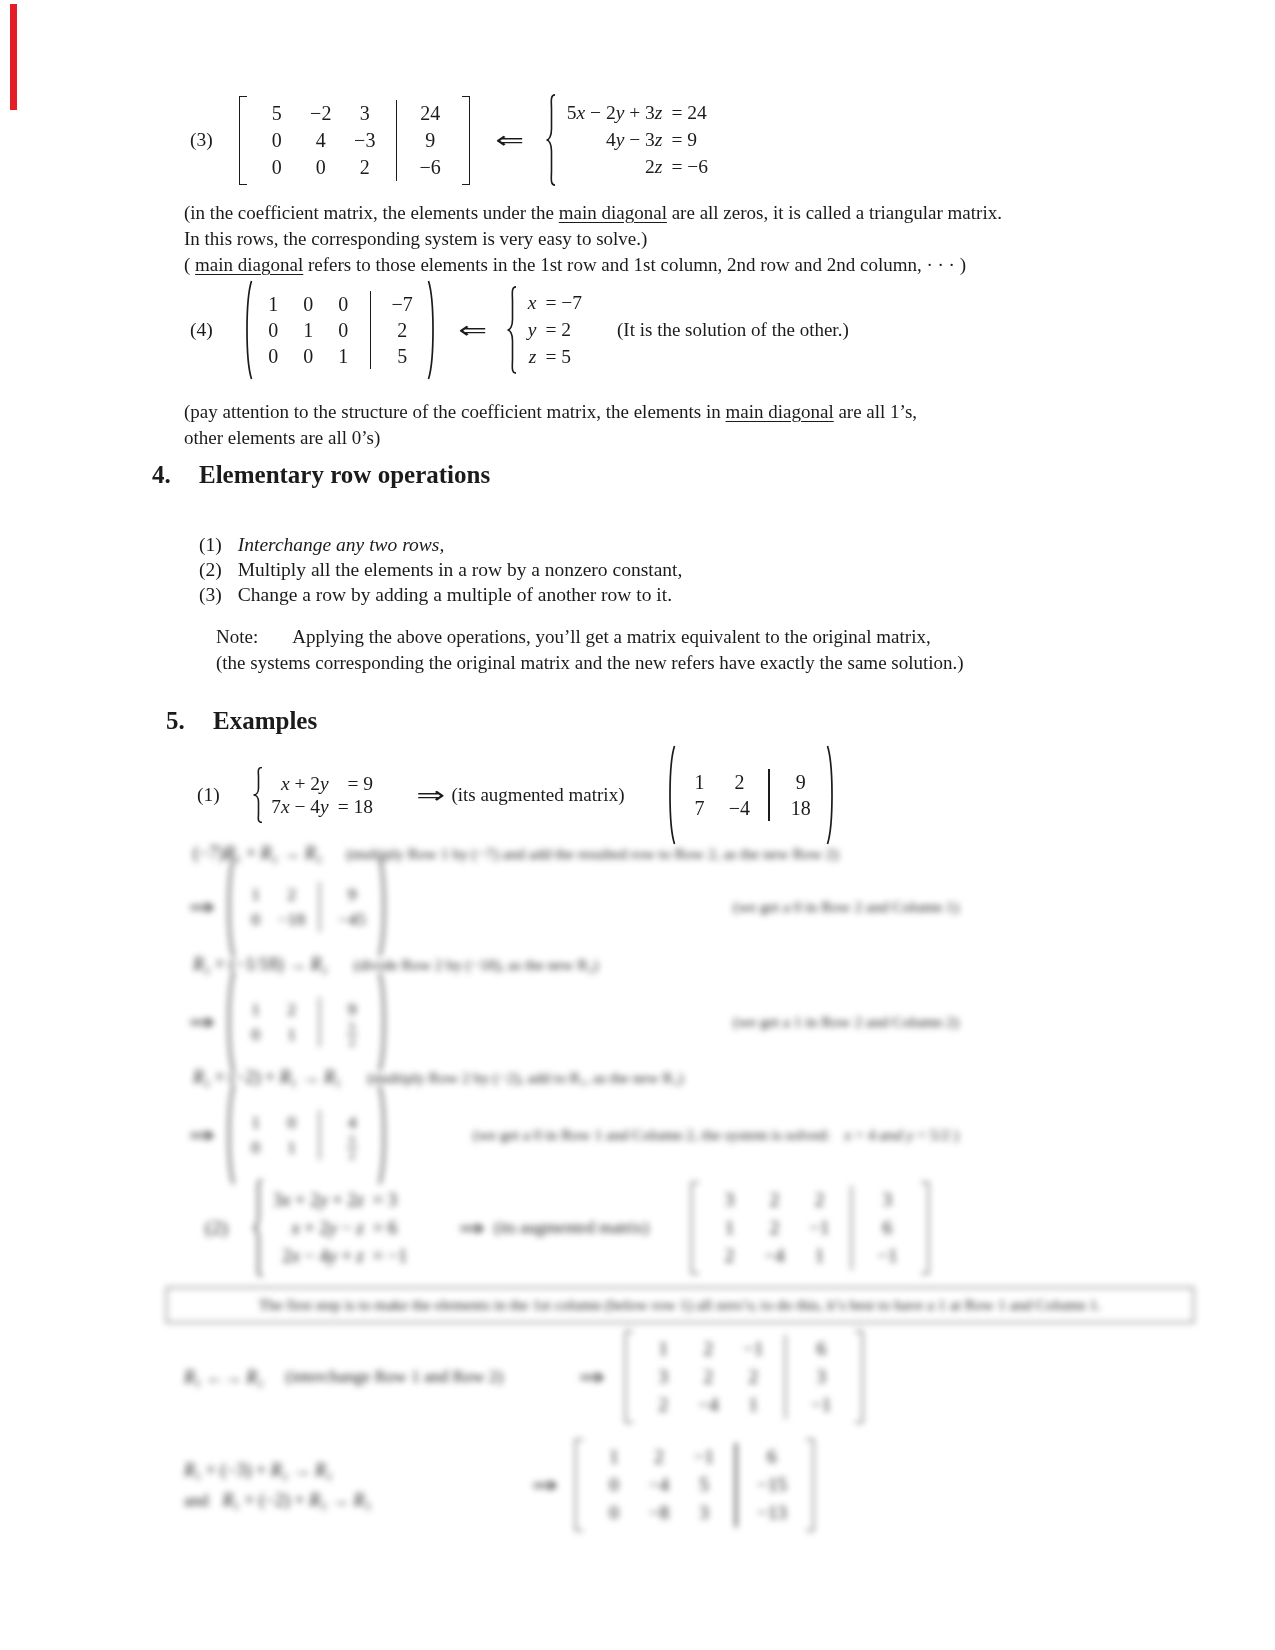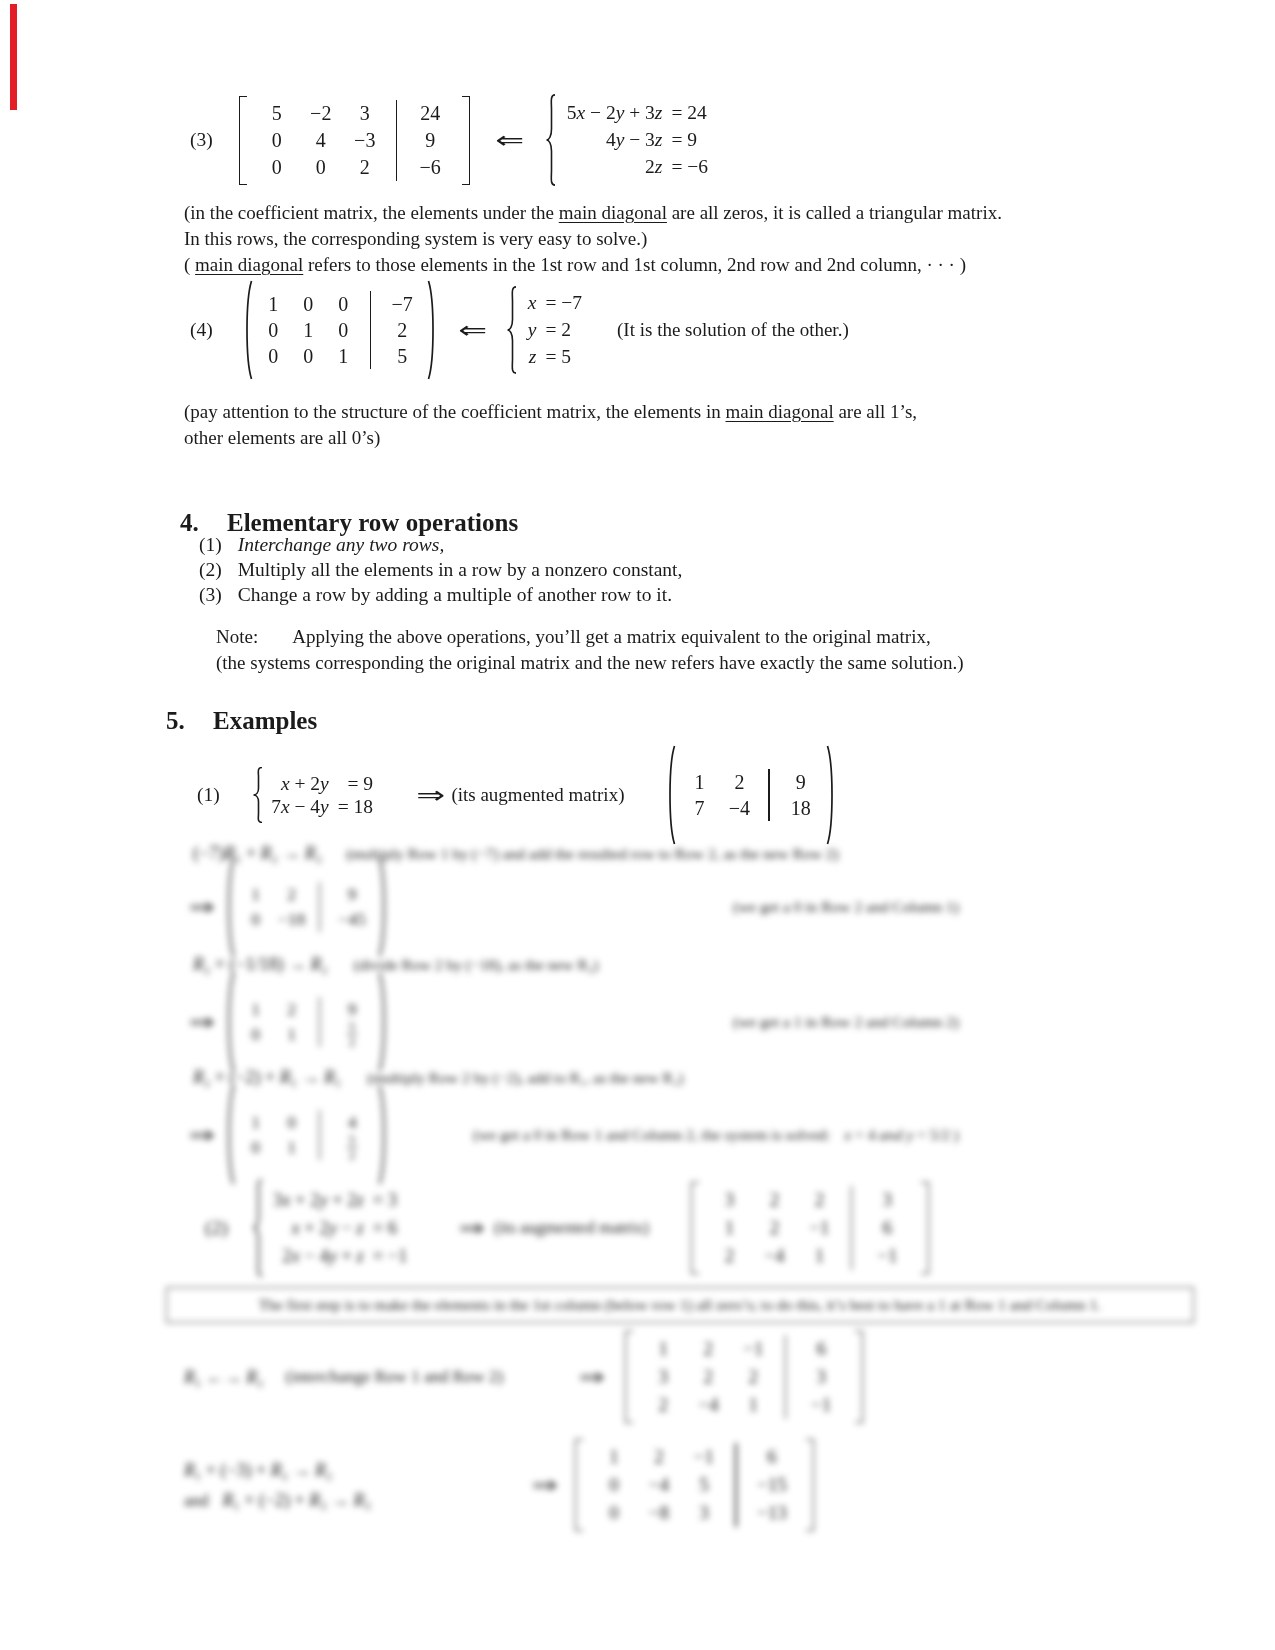--- a/index.html
+++ b/index.html
@@ -163,21 +163,21 @@
         </span>
       </span>
     <span class="txt" style="margin-left:35px;">(It is the solution of the other.)</span>
   </div>
 
   <div class="abs txt" style="left:184px;top:382px;width:900px;margin-top:17px;">
     <div><span>(pay attention to the structure of the coefficient matrix, the elements in </span><span class="u">main diagonal</span><span> are all 1’s,</span></div>
     <div>other elements are all 0’s)</div>
   </div>
 
-  <div class="abs h" style="left:180px;top:461px;margin-top:48px;">
+  <div class="abs h" style="left:152px;top:461px;">
     <span>4.</span>
     <span style="margin-left:22px;">Elementary row operations</span>
   </div>
 
   <div class="abs" style="left:199px;top:532px;font-size:19.5px;line-height:25px;">
     <div><span>(1)</span><span style="margin-left:16px;font-style:italic;">Interchange any two rows,</span></div>
     <div><span>(2)</span><span style="margin-left:16px;">Multiply all the elements in a row by a nonzero constant,</span></div>
     <div><span>(3)</span><span style="margin-left:16px;">Change a row by adding a multiple of another row to it.</span></div>
   </div>
 

